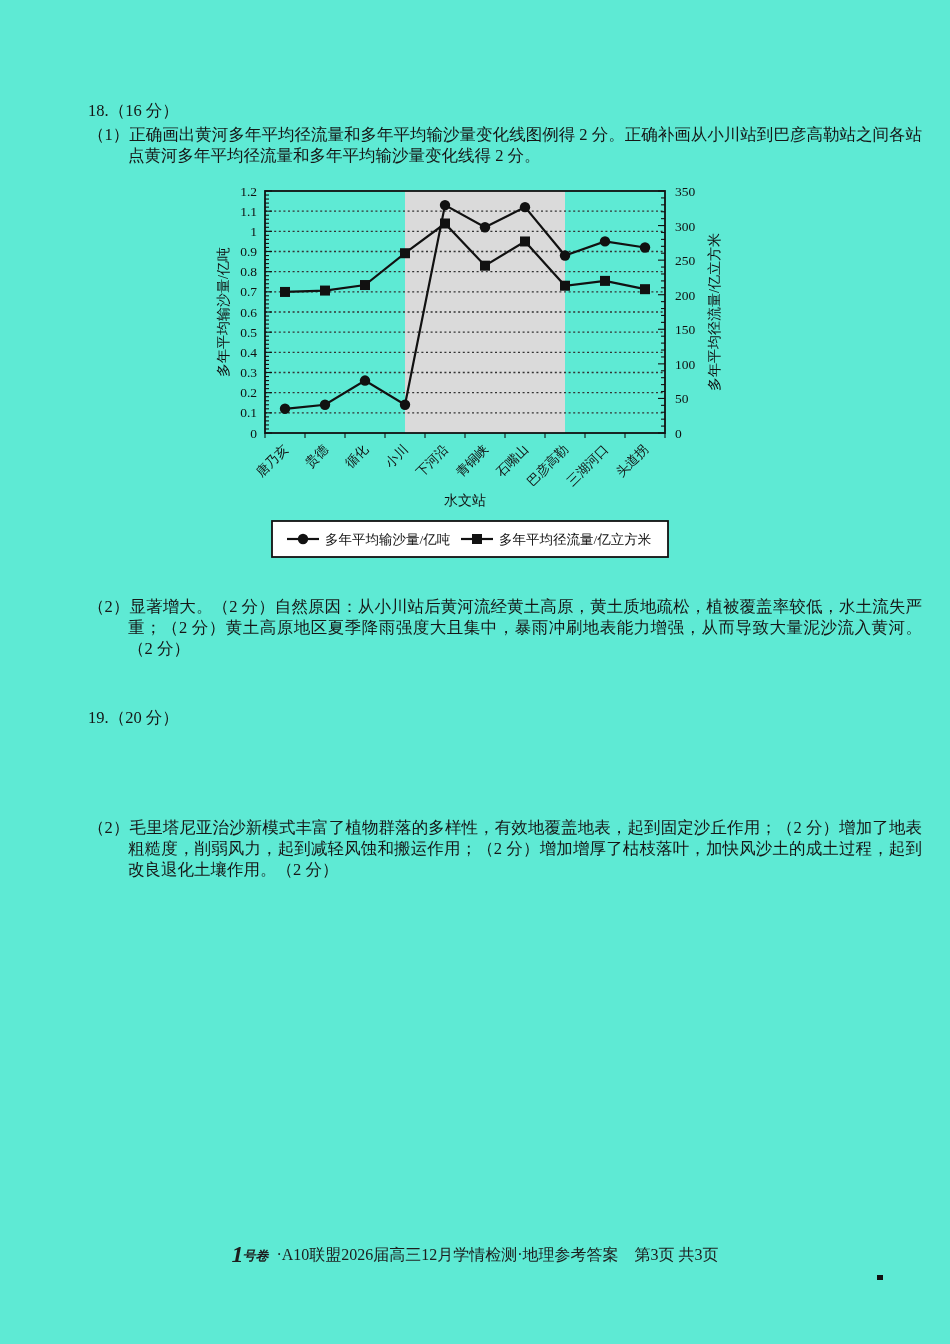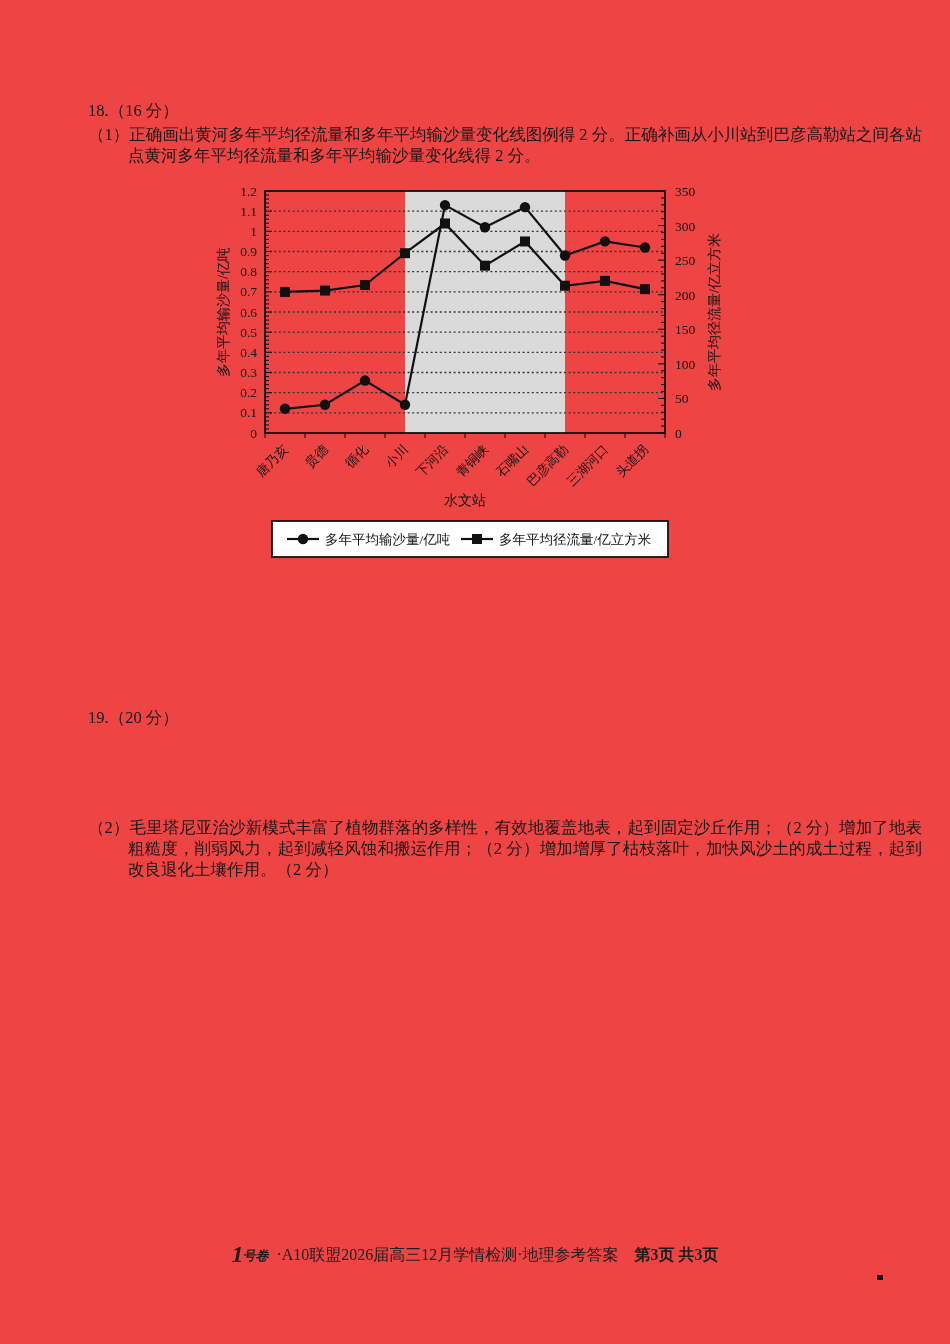--- a/index.html
+++ b/index.html
@@ -1,37 +1,37 @@
 <!DOCTYPE html>
 <html><head>
 <meta charset="utf-8">
 <style>
   html,body{margin:0;padding:0;background:#f2f2f2;}
-  .page{position:relative;width:950px;height:1344px;margin:0 auto;background:#ef4444;
+  .page{position:relative;width:950px;height:1344px;margin:0 auto;background:#5eead4;
         font-family:"Liberation Serif","DejaVu Serif",serif;color:#161616;overflow:hidden;}
   .qhead{position:absolute;left:88px;font-size:16.5px;line-height:21px;white-space:nowrap;}
   .para{position:absolute;left:88px;width:794px;font-size:16.5px;line-height:21px;
         text-align:justify;text-justify:inter-ideograph;}
   .hang{padding-left:40px;text-indent:-40px;}
   .chart-wrap{position:absolute;left:215px;top:185px;width:520px;height:380px;}
   svg text{fill:#111;}
   .grid{stroke:#333;stroke-width:1.3;stroke-dasharray:2 2.6;}
   .frame{stroke:#111;stroke-width:1.8;}
   .tick{stroke:#111;stroke-width:1.1;}
   .ticklab{font:13.5px "Liberation Serif","DejaVu Serif",serif;}
   .catlab{font:13px "Liberation Serif","DejaVu Serif",serif;}
   .axtitle{font:14px "Liberation Serif","DejaVu Serif",serif;}
   .leglab{font:13.5px "Liberation Serif","DejaVu Serif",serif;}
   .ser{stroke:#111;stroke-width:2.2;fill:none;}
   .mk{fill:#111;stroke:none;}
   .footer{position:absolute;top:1241px;left:0;width:950px;text-align:center;
           font-size:16px;color:#1d1d1d;white-space:nowrap;}
   .logo-num{font-style:italic;font-weight:bold;font-size:24px;vertical-align:-2px;letter-spacing:-1px;}
   .logo-txt{font-style:italic;font-weight:bold;font-size:13px;margin-right:8px;}
-  .pages{margin-left:16px;font-weight:bold;}
+  .pages{margin-left:16px;}
   .ink-dot{position:absolute;left:877px;top:1275px;width:6px;height:5px;background:#111;}
 </style>
 </head>
 <body>
 
 <div class="page">
 
   <div class="qhead" style="top:100px">18.（16 分）</div>
   <div class="para hang" style="top:124px">（1）正确画出黄河多年平均径流量和多年平均输沙量变化线图例得 2 分。正确补画从小川站到巴彦高勒站之间各站点黄河多年平均径流量和多年平均输沙量变化线得 2 分。</div>
 
@@ -227,20 +227,21 @@
           <line x1="72" x2="104" y1="354" y2="354" class="ser"></line>
           <circle cx="88" cy="354" r="5.2" class="mk"></circle>
           <text x="110" y="359" class="leglab">多年平均输沙量/亿吨</text>
           <line x1="246" x2="278" y1="354" y2="354" class="ser"></line>
           <rect x="257" y="349" width="10" height="10" class="mk"></rect>
           <text x="284" y="359" class="leglab">多年平均径流量/亿立方米</text>
         </g>
       </svg>
   </div>
 
+  <div class="para hang" style="top:596px">（2）显著增大。（2 分）自然原因：从小川站后黄河流经黄土高原，黄土质地疏松，植被覆盖率较低，水土流失严重；（2 分）黄土高原地区夏季降雨强度大且集中，暴雨冲刷地表能力增强，从而导致大量泥沙流入黄河。（2 分）</div>
 
   <div class="qhead" style="top:707px">19.（20 分）</div>
   <div class="para hang" style="top:817px">（2）毛里塔尼亚治沙新模式丰富了植物群落的多样性，有效地覆盖地表，起到固定沙丘作用；（2 分）增加了地表粗糙度，削弱风力，起到减轻风蚀和搬运作用；（2 分）增加增厚了枯枝落叶，加快风沙土的成土过程，起到改良退化土壤作用。（2 分）</div>
 
   <div class="footer">
     <span class="logo-num">1</span><span class="logo-txt">号卷</span><span>·A10联盟2026届高三12月学情检测·地理参考答案</span><span class="pages">第3页  共3页</span>
   </div>
 
   <div class="ink-dot"></div>
 </div>

